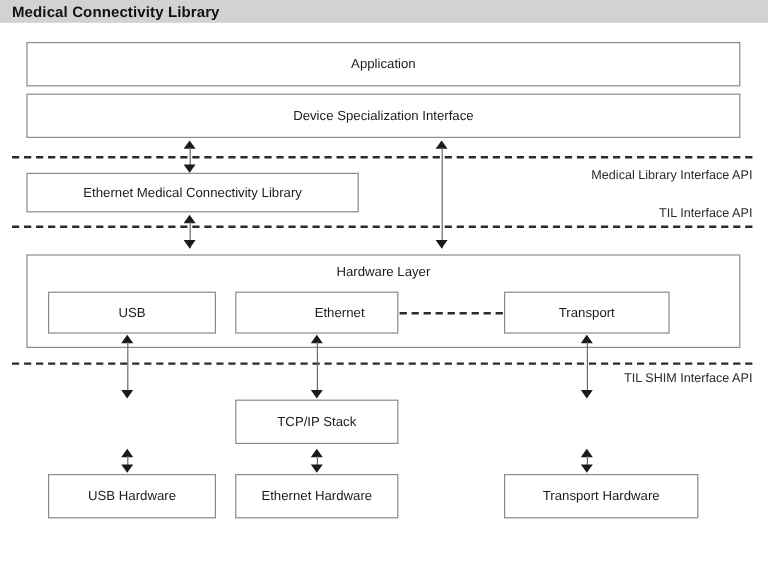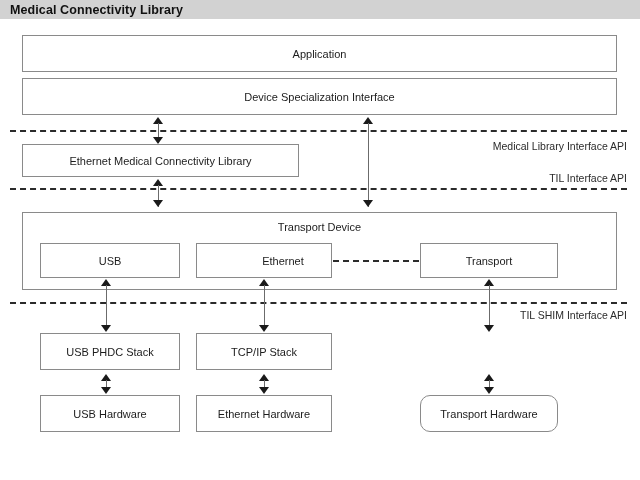--- a/index.html
+++ b/index.html
@@ -124,52 +124,49 @@
   <div class="api-label" style="right:13px; top:118px;">Medical Library Interface API</div>
 
   <div class="box" style="left:22px; top:122px; width:277px; height:33px;">
     <span>Ethernet Medical Connectivity Library</span>
   </div>
 
   <div class="api-label" style="right:13px; top:150px;">TIL Interface API</div>
   <div class="dashed-line" style="left:10px; top:166px; width:617px;"></div>
 
   <div class="box group" style="left:22px; top:190px; width:595px; height:78px;">
-    <div class="group-label" style="top:8px;">Transport Device</div>
+    <div class="group-label" style="top:8px;">Hardware Layer</div>
   </div>
 
   <div class="box" style="left:40px; top:221px; width:140px; height:35px;">
     <span>USB</span>
   </div>
   <div class="box" style="left:196px; top:221px; width:136px; height:35px;padding-left:38px;">
     <span>Ethernet</span>
   </div>
   <div class="box" style="left:420px; top:221px; width:138px; height:35px;">
     <span>Transport</span>
   </div>
 
   <div class="hdash" style="left:333px; top:238px; width:86px;"></div>
 
   <div class="dashed-line" style="left:10px; top:280px; width:617px;"></div>
   <div class="api-label" style="right:13px; top:287px;">TIL SHIM Interface API</div>
 
-  <div class="box" style="left:40px; top:311px; width:140px; height:37px;">
-    <span>USB PHDC Stack</span>
-  </div>
   <div class="box" style="left:196px; top:311px; width:136px; height:37px;">
     <span>TCP/IP Stack</span>
   </div>
 
   <div class="box" style="left:40px; top:373px; width:140px; height:37px;">
     <span>USB Hardware</span>
   </div>
   <div class="box" style="left:196px; top:373px; width:136px; height:37px;">
     <span>Ethernet Hardware</span>
   </div>
-  <div class="box" style="left:420px; top:373px; width:138px; height:37px;border-radius:10px;">
+  <div class="box" style="left:420px; top:373px; width:162px; height:37px;">
     <span>Transport Hardware</span>
   </div>
 
   <div class="arrow up" style="left:153px; top:95px;"></div>
   <div class="vline" style="left:158px; top:101px; height:20px;"></div>
   <div class="arrow down" style="left:153px; top:115px;"></div>
 
   <div class="arrow up" style="left:153px; top:157px;"></div>
   <div class="vline" style="left:158px; top:163px; height:22px;"></div>
   <div class="arrow down" style="left:153px; top:178px;"></div>

